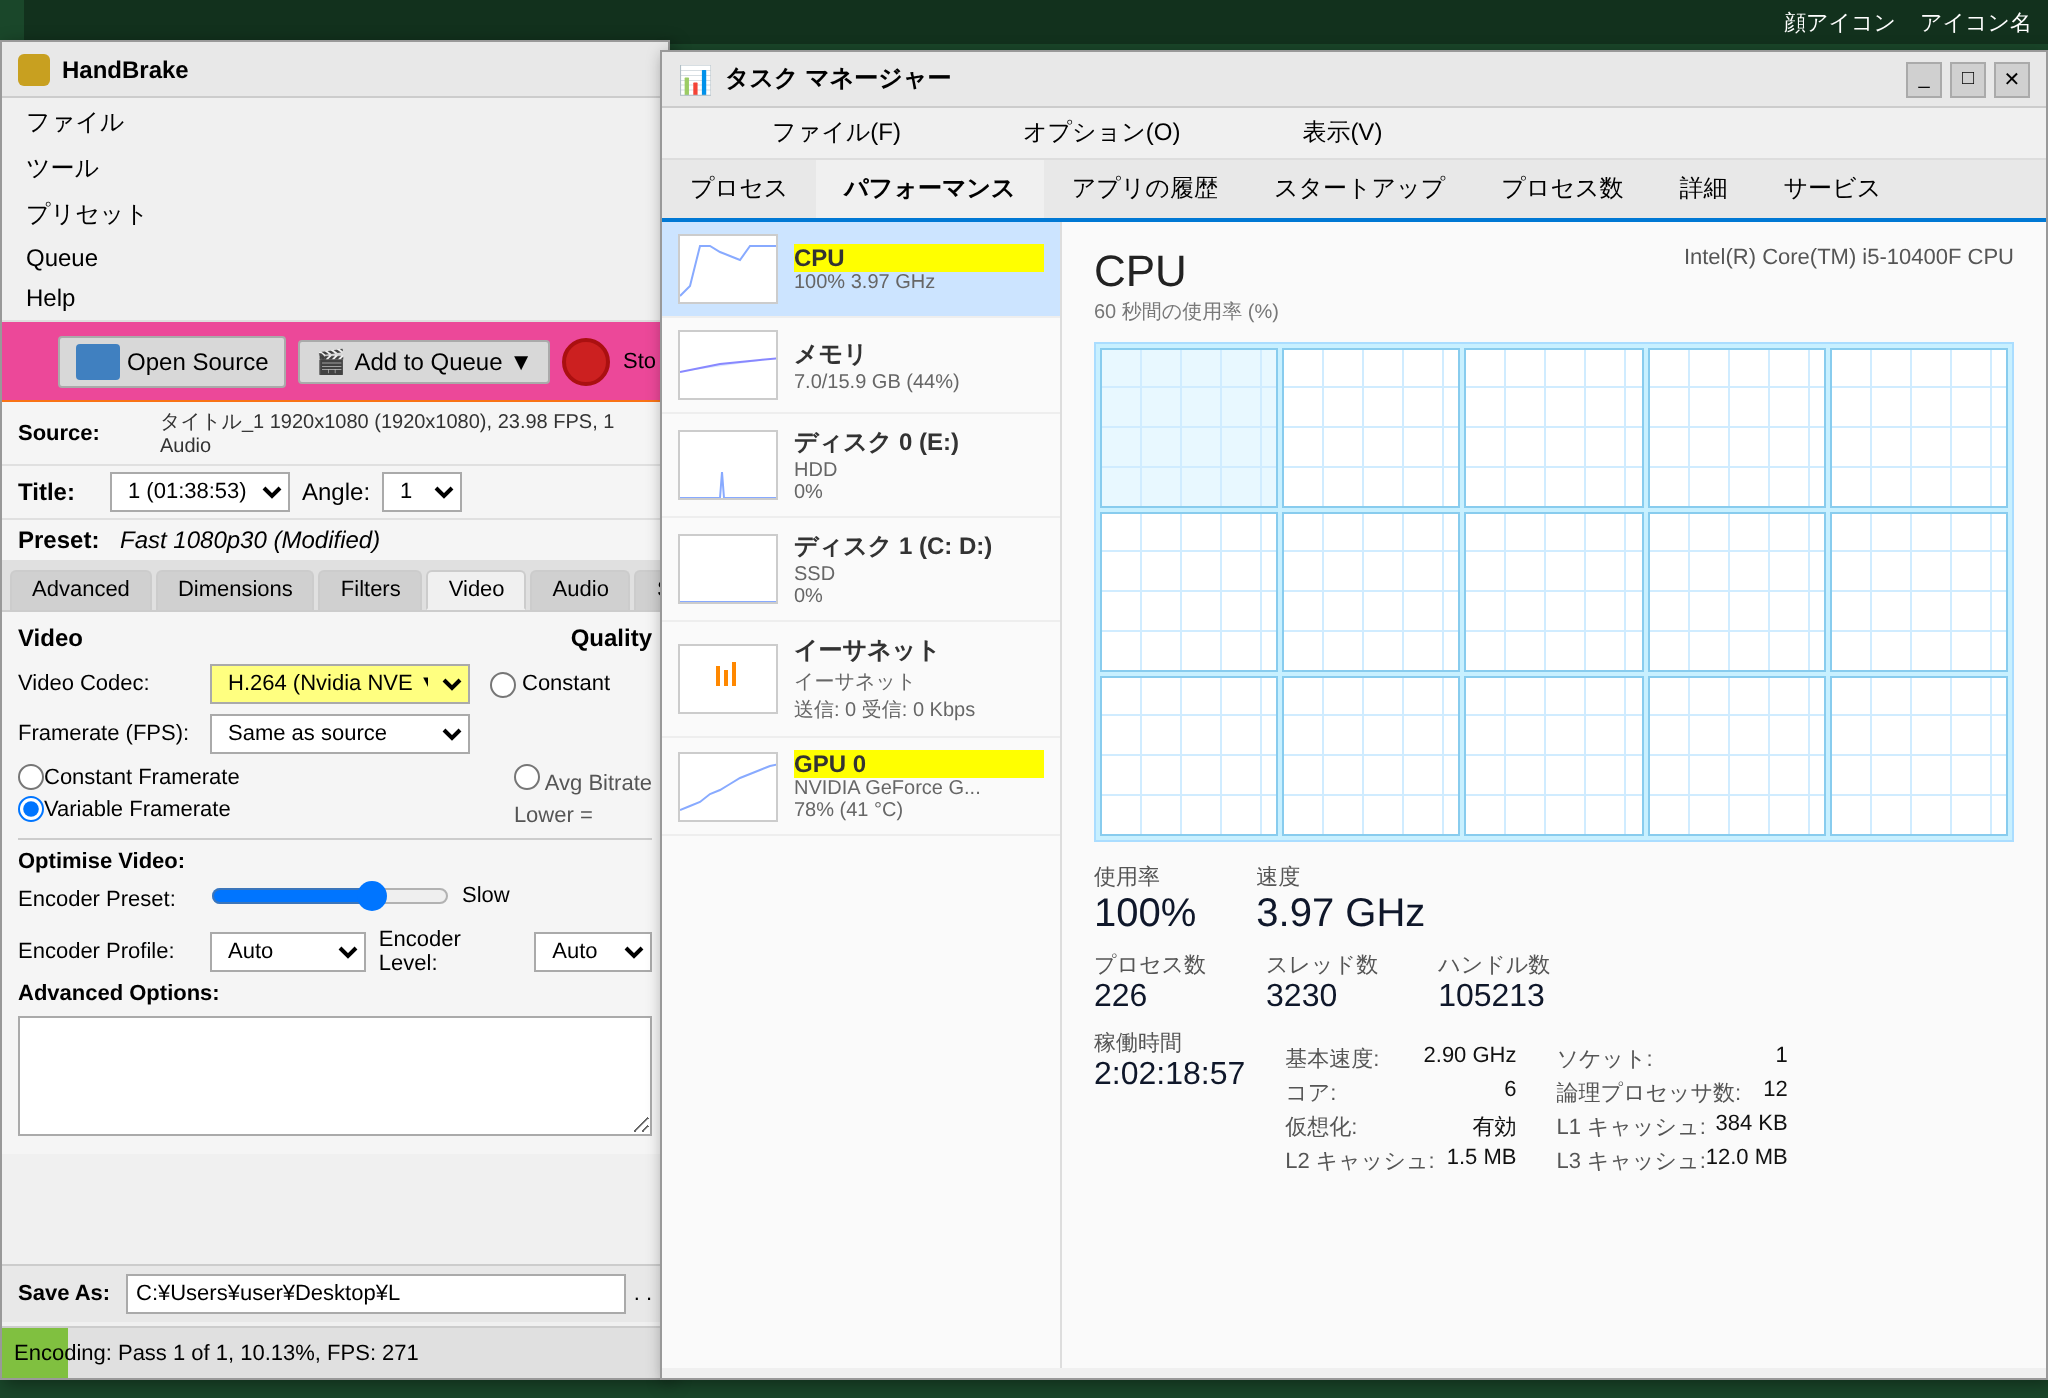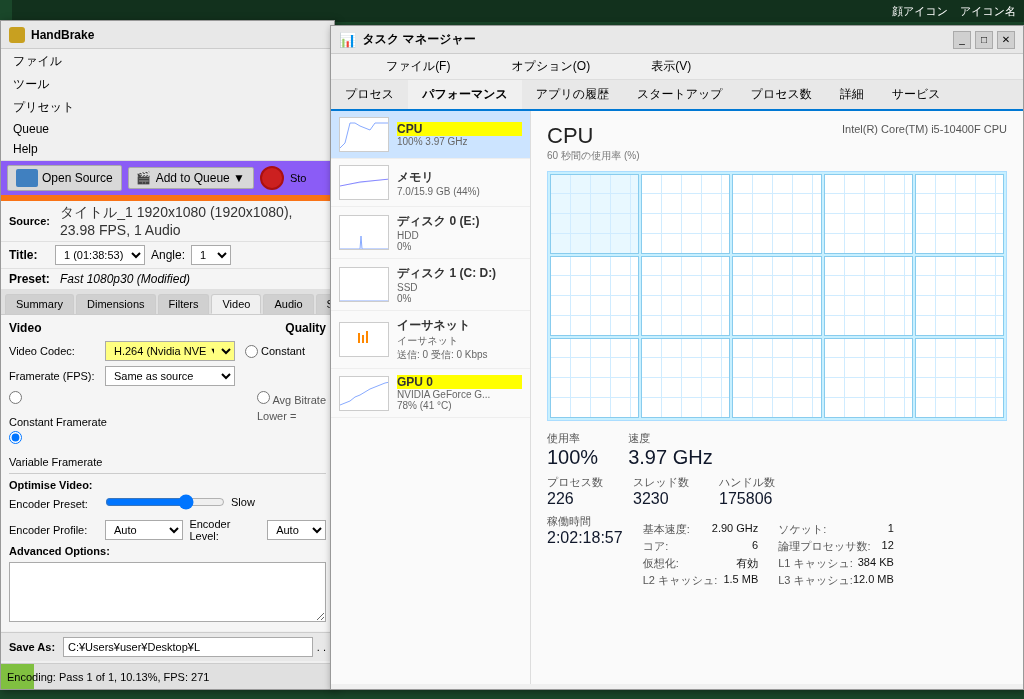--- a/index.html
+++ b/index.html
@@ -33,27 +33,28 @@
       padding: 2px 4px;
       gap: 2px;
       flex-direction: column;
     }
     .hb-menu-item {
       padding: 2px 8px;
       font-size: 12px;
       cursor: pointer;
     }
     .hb-toolbar {
-      background: #8b5cf6;
-      border-bottom: 6px solid #f97316;
+      background: #ec4899;
+      border-bottom: 1px solid #f97316;
       padding: 4px 6px;
       display: flex;
       align-items: center;
       gap: 6px;
       height: 40px;
+      justify-content: flex-end;
     }
     .hb-btn-open {
       display: flex;
       align-items: center;
       gap: 4px;
       background: #d8d8d8;
       border: 1px solid #aaa;
       padding: 3px 8px;
       font-size: 12px;
       cursor: pointer;
@@ -87,21 +88,21 @@
     .hb-source-row {
       padding: 3px 8px;
       display: flex;
       align-items: center;
       gap: 6px;
       background: #f5f5f5;
       border-bottom: 1px solid #e0e0e0;
       font-size: 11px;
     }
     .hb-source-label { font-weight: bold; min-width: 45px; }
-    .hb-source-value { color: #333; font-size: 14px; }
+    .hb-source-value { color: #333; font-size: 10px; margin-left: 20px; }
     .hb-title-row {
       padding: 3px 8px;
       display: flex;
       align-items: center;
       gap: 6px;
       background: #f5f5f5;
       border-bottom: 1px solid #e0e0e0;
     }
     .hb-title-label { font-weight: bold; min-width: 40px; font-size: 12px; }
     .hb-select {
@@ -168,21 +169,21 @@
     }
     .hb-fps-select {
       border: 1px solid #aaa;
       background: white;
       font-size: 11px;
       padding: 1px 4px;
       height: 20px;
       width: 130px;
     }
     .hb-radio-group { display: flex; flex-direction: column; gap: 3px; }
-    .hb-radio-item { display: flex; align-items: flex-start; gap: 12px; font-size: 11px; flex-direction: column; }
+    .hb-radio-item { display: flex; align-items: flex-end; gap: 0; font-size: 11px; }
     .hb-divider { border: none; border-top: 1px solid #ccc; margin: 5px 0; }
     .hb-optimise { font-weight: bold; font-size: 11px; margin-bottom: 3px; }
     .hb-slider-row { display: flex; align-items: center; gap: 6px; margin-bottom: 3px; }
     .hb-slider { width: 120px; }
     .hb-profile-row { display: flex; align-items: center; gap: 6px; margin-bottom: 3px; }
     .hb-profile-label { min-width: 90px; font-size: 11px; }
     .hb-profile-select { border: 1px solid #aaa; background: white; font-size: 11px; padding: 1px 4px; height: 20px; width: 80px; }
     .hb-adv-label { font-size: 11px; font-weight: bold; }
     .hb-adv-text { width: 100%; height: 60px; border: 1px solid #aaa; background: white; font-size: 10px; padding: 2px; }
     .hb-saveas-row {
@@ -453,21 +454,21 @@
       <option>1</option>
     </select>
   </div>
 
   <div class="hb-preset-row">
     <span class="hb-preset-label">Preset:</span>
     <span style="font-style:italic;">Fast 1080p30 (Modified)</span>
   </div>
 
   <div class="hb-tabs">
-    <div class="hb-tab">Summary</div>
+    <div class="hb-tab">Advanced</div>
     <div class="hb-tab">Dimensions</div>
     <div class="hb-tab">Filters</div>
     <div class="hb-tab active">Video</div>
     <div class="hb-tab">Audio</div>
     <div class="hb-tab">Subtitles</div>
   </div>
 
   <div class="hb-content">
     <div class="hb-section-header">
       <span class="hb-section-title">Video</span>
@@ -746,21 +747,21 @@
         <div class="tm-stat-block">
           <div class="tm-stat-label">プロセス数</div>
           <div class="tm-stat-value" style="font-size:16px;">226</div>
         </div>
         <div class="tm-stat-block">
           <div class="tm-stat-label">スレッド数</div>
           <div class="tm-stat-value" style="font-size:16px;">3230</div>
         </div>
         <div class="tm-stat-block">
           <div class="tm-stat-label">ハンドル数</div>
-          <div class="tm-stat-value" style="font-size:16px;">175806</div>
+          <div class="tm-stat-value" style="font-size:16px;">105213</div>
         </div>
       </div>
 
       <div style="display:flex;gap:20px;">
         <div>
           <div class="tm-stat-label">稼働時間</div>
           <div class="tm-stat-value" style="font-size:16px;">2:02:18:57</div>
         </div>
         <div class="tm-info-grid">
           <div class="tm-info-row">

